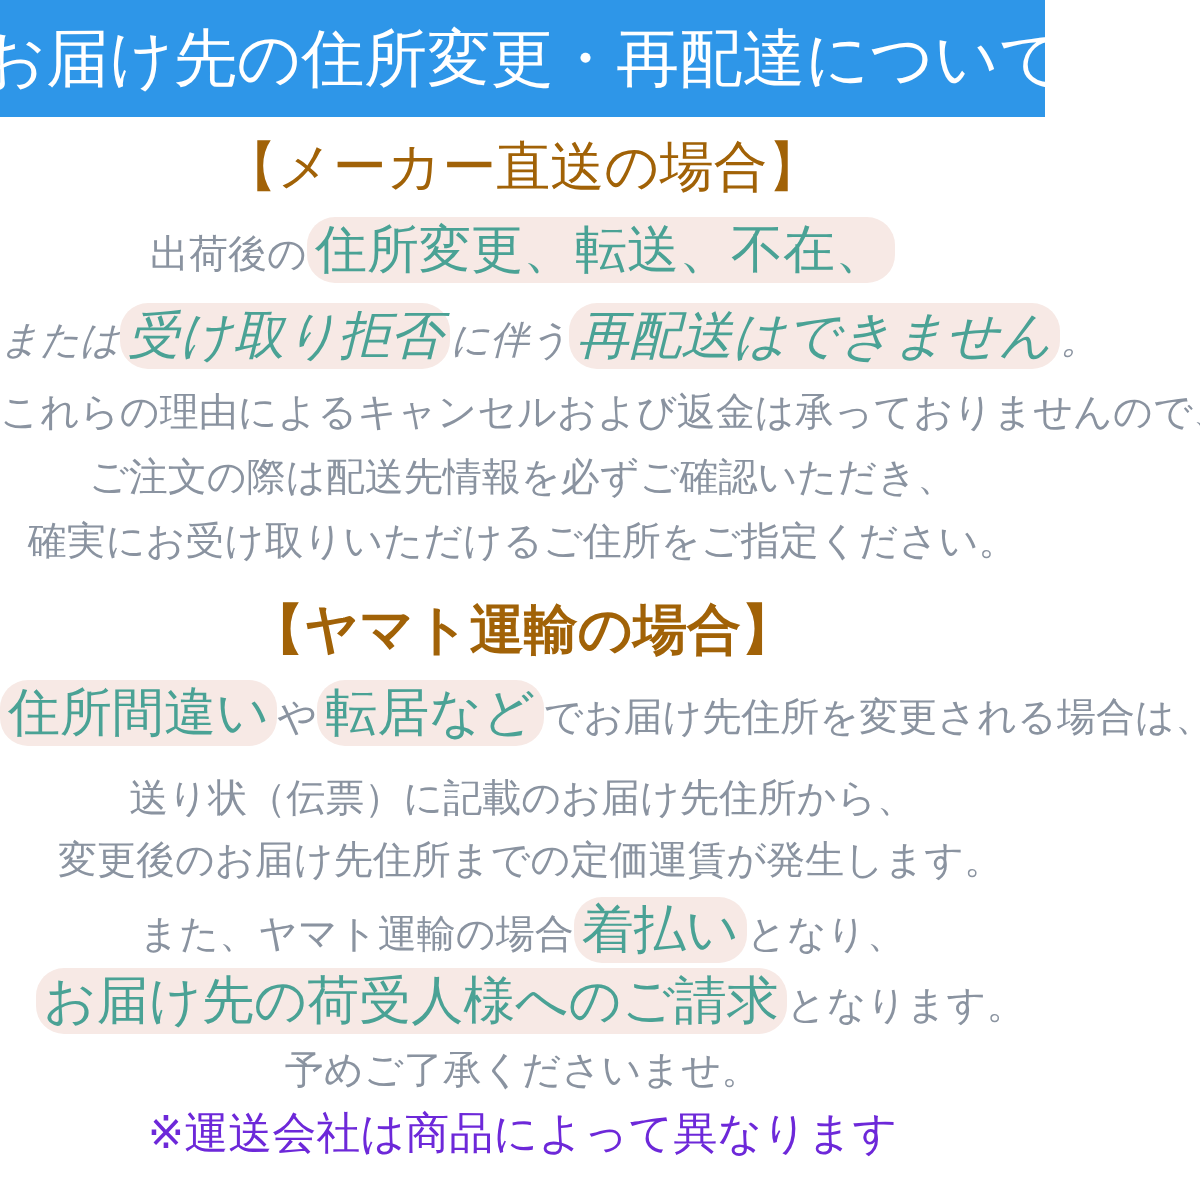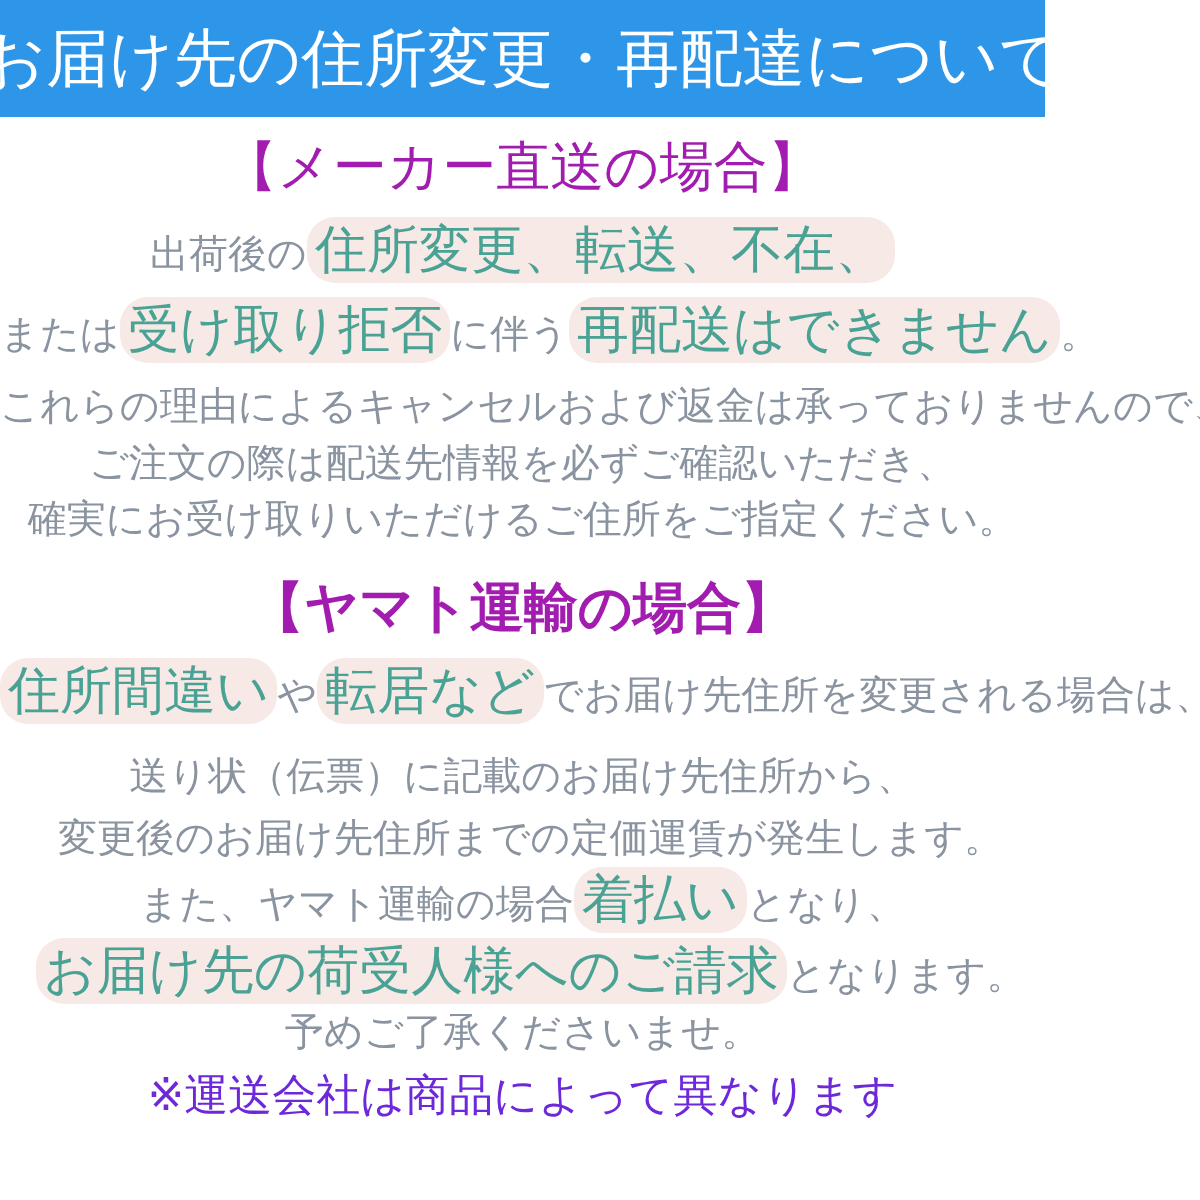--- a/index.html
+++ b/index.html
@@ -17,21 +17,21 @@
     display: flex; align-items: center; justify-content: center;
   }
   .header-title {
     color: #ffffff;
     font-size: 63px;
     letter-spacing: 0px;
     white-space: nowrap;
   }
 
   .sec-heading {
-    color: #a21caf;
+    color: #a16207;
     font-size: 54px;
     line-height: 1.3;
     white-space: nowrap;
   }
   .sec-heading.first { margin-top: 14px; }
   .sec-heading.second { margin-top: 24px; font-weight: bold; }
 
   .row {
     color: #8a93a0;
     font-size: 39px;
@@ -48,23 +48,23 @@
   }
   .footer-note {
     color: #6d28d9;
     font-size: 44px;
     line-height: 1.3;
     margin-top: 6px;
     white-space: nowrap;
   }
   
   .mt16 { margin-top: 16px; }
-  .mt14 { margin-top: 14px; }
+  .mt14 { margin-top: 20px; font-style: italic; }
   .mt24 { margin-top: 24px; }
-  .mt8  { margin-top: 0; }
+  .mt8  { margin-top: 8px; }
   .mt6  { margin-top: 6px; padding-left: 16px; }
 </style>
 </head>
 <body>
 
 <div class="page">
 
   <div class="header-banner">
     <div class="header-title">お届け先の住所変更・再配達について</div>
   </div>

